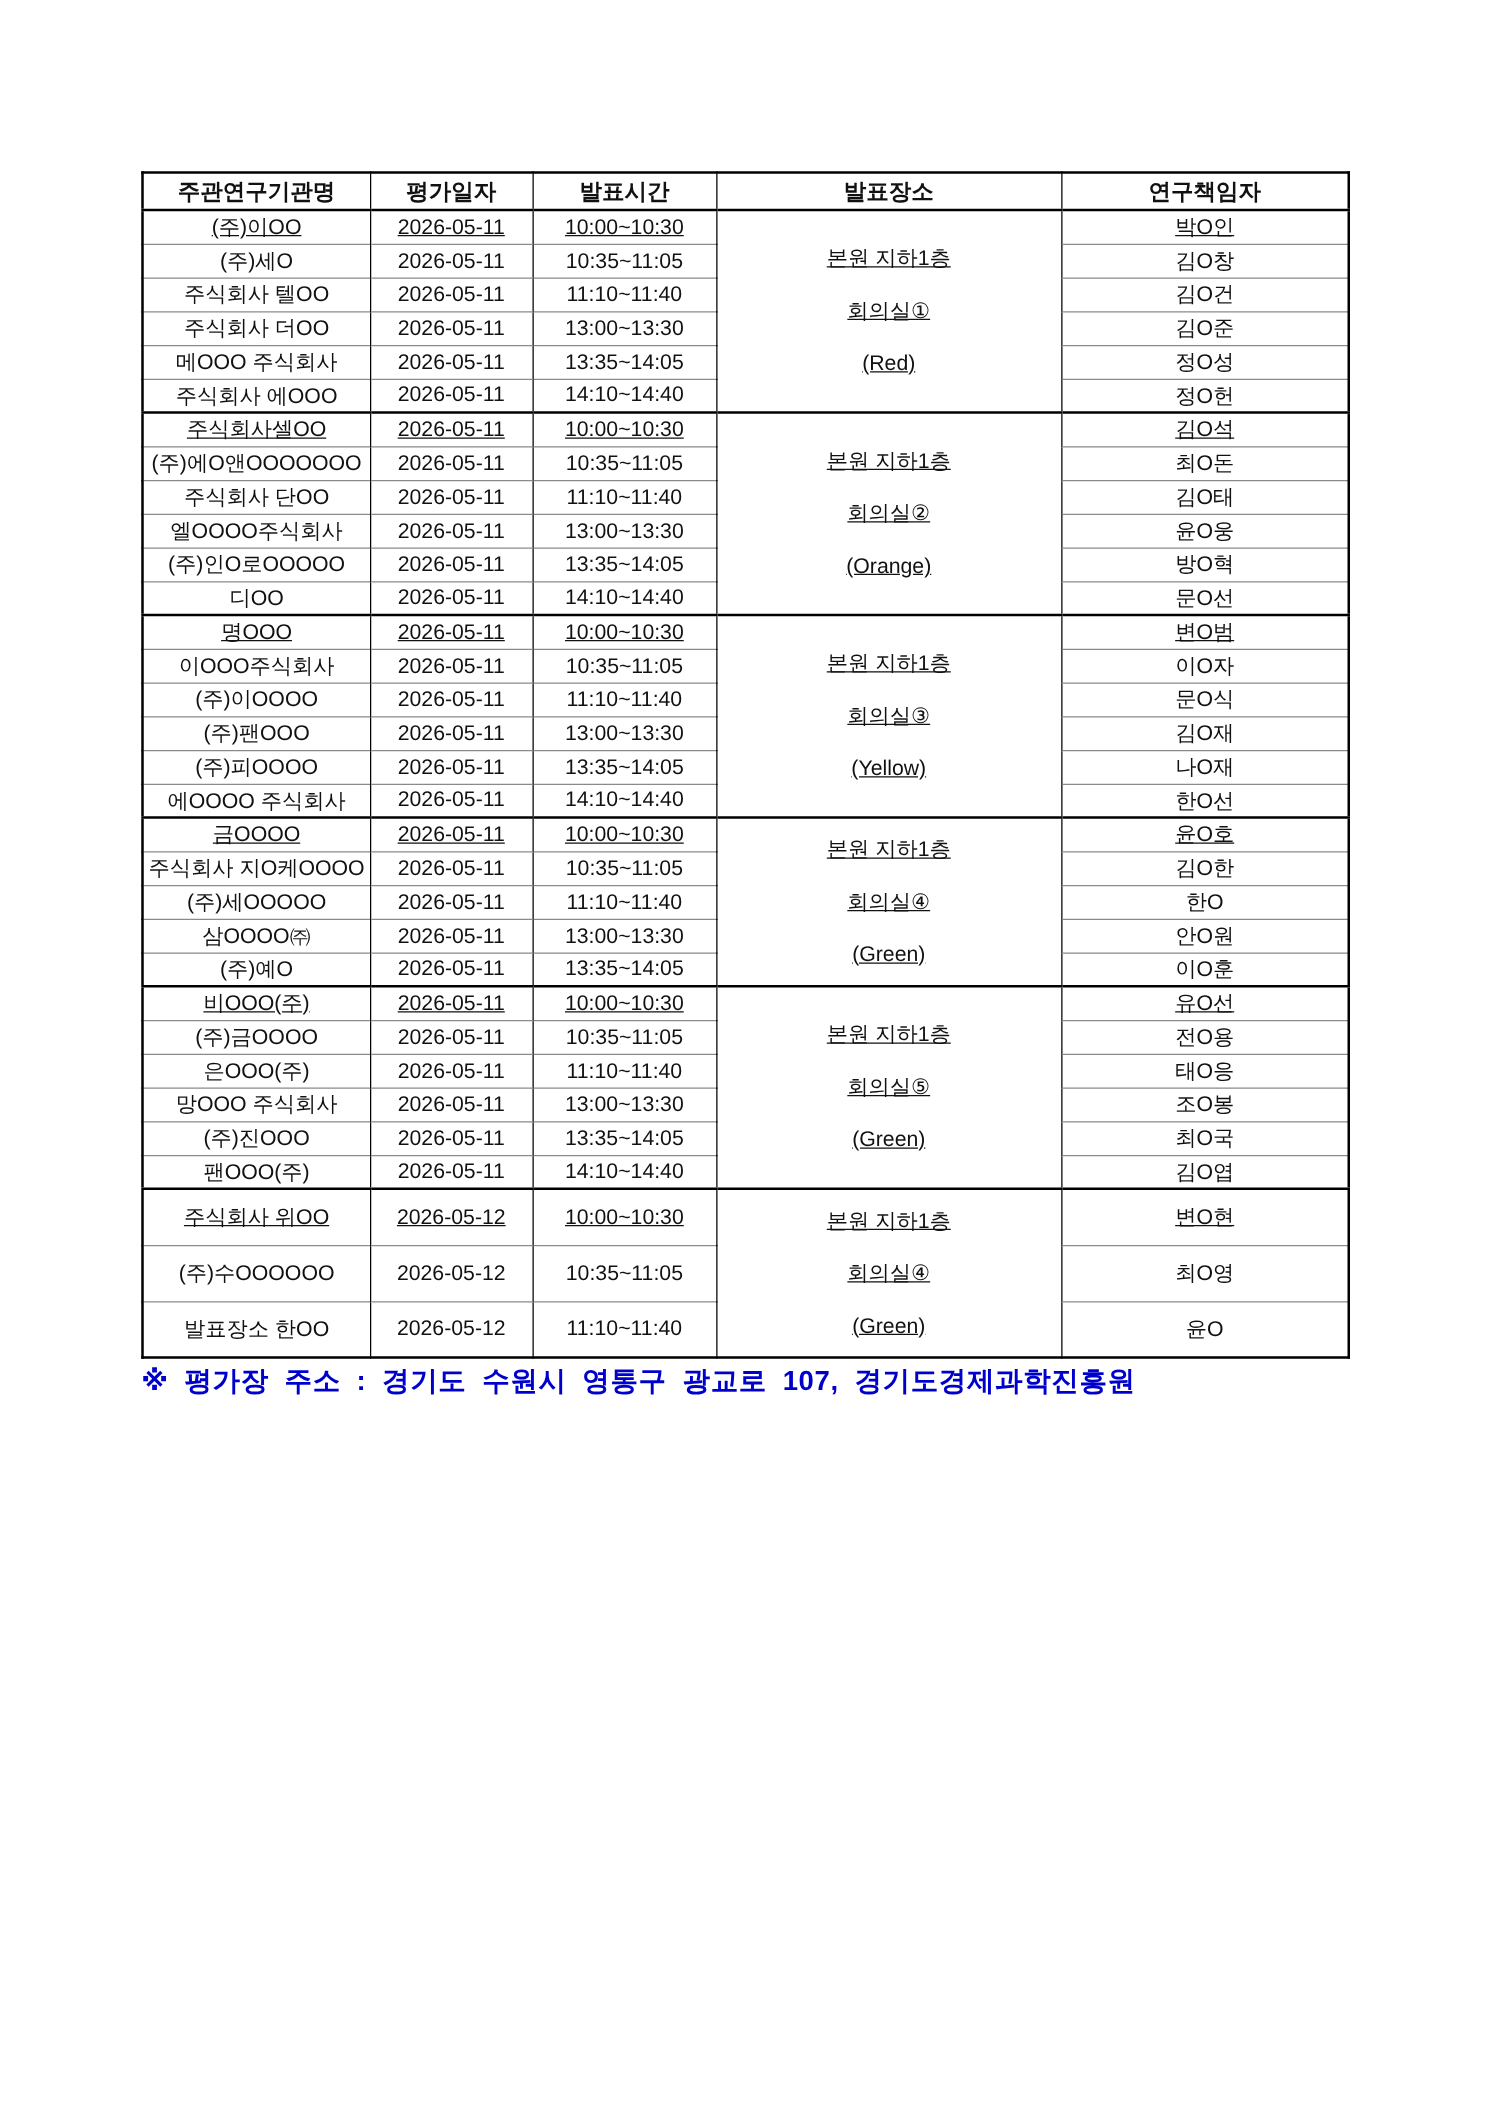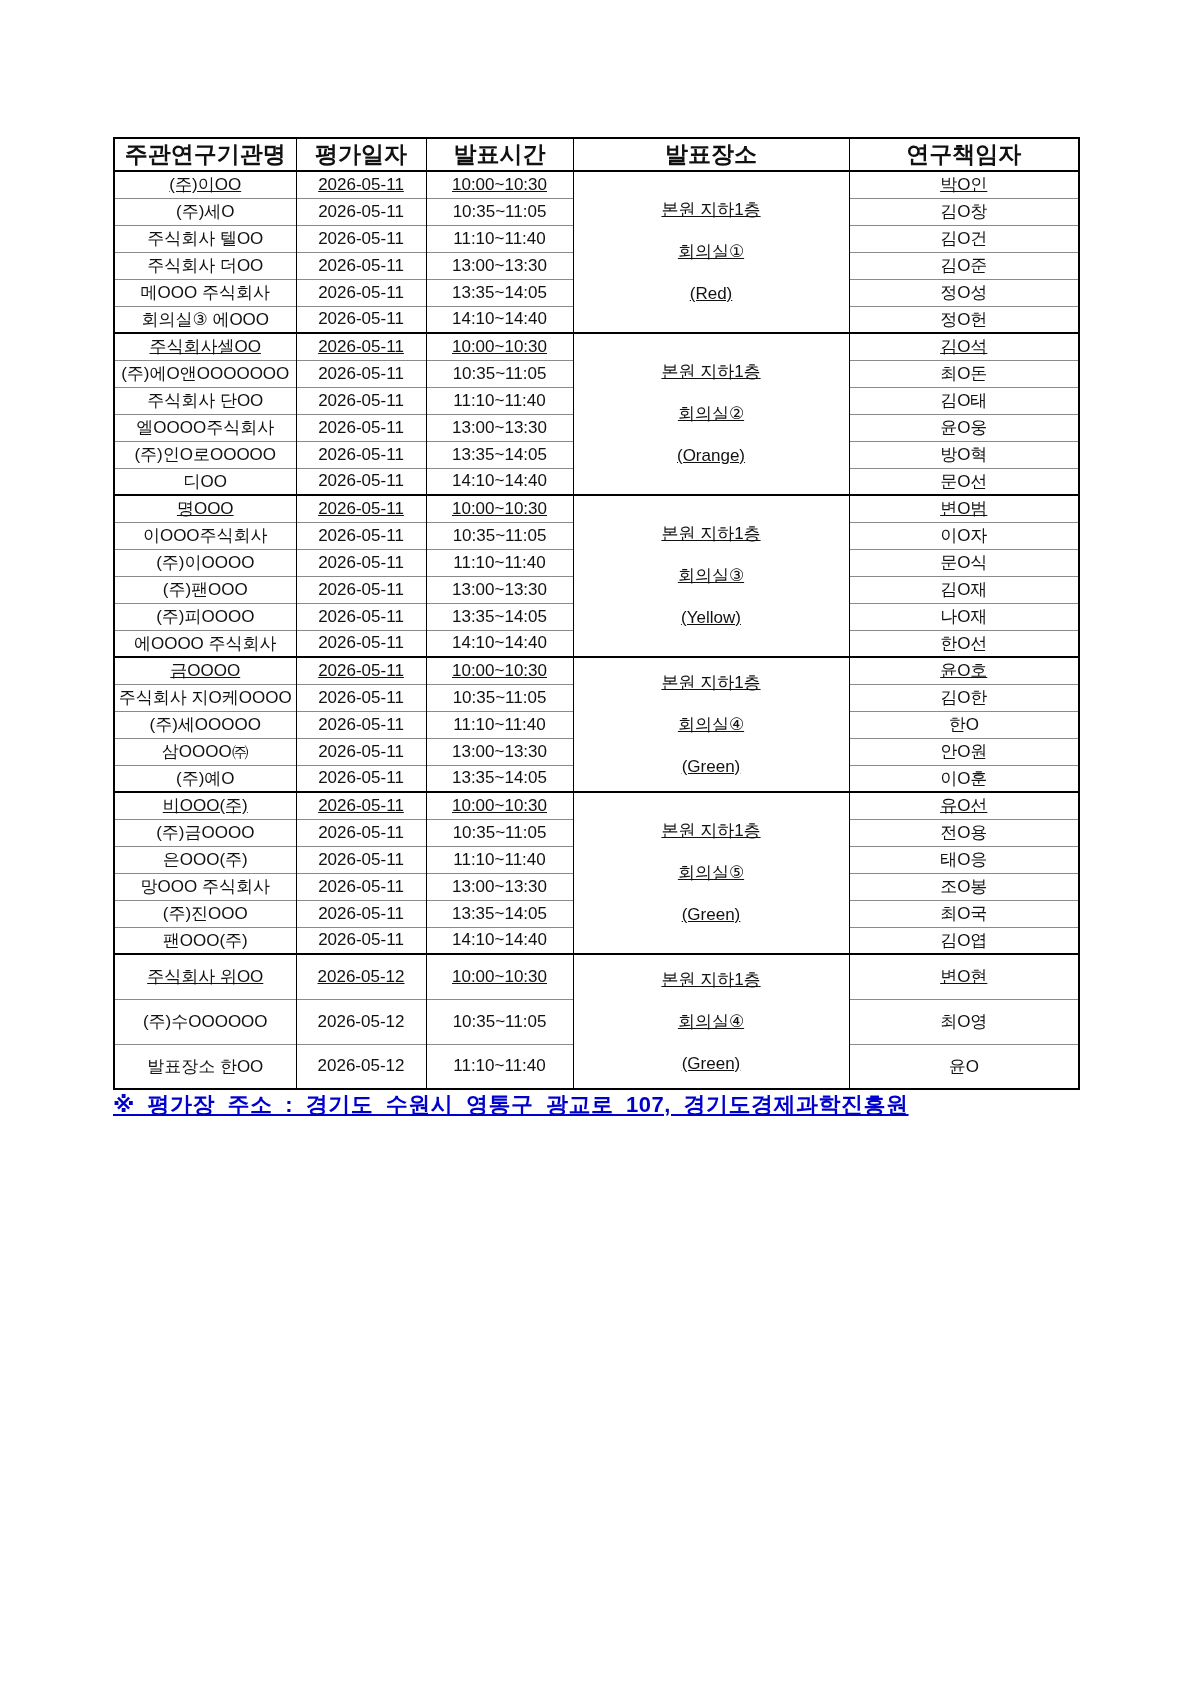--- a/index.html
+++ b/index.html
@@ -10,37 +10,37 @@
   .page{position:absolute;left:0;top:0;width:1190px;height:1682px;background:#fff;}
   table.sched{
     position:absolute;left:113px;top:137px;width:965px;
     border-collapse:collapse;table-layout:fixed;
     border:2px solid #000;
     font-size:17px;
   }
   table.sched th{
     height:28px;font-weight:bold;text-align:center;vertical-align:middle;
     border-left:1px solid #000;border-bottom:2px solid #000;background:#fff;
-    padding:0 2px;font-size:23px;
+    padding:0 2px;font-size:18px;
   }
   table.sched td{
     text-align:center;vertical-align:middle;
     border-left:1px solid #000;border-top:1px solid #8a8a8a;
     padding:0 2px;white-space:nowrap;overflow:hidden;
   }
   table.sched tr{height:27px;}
   table.sched tr.tall{height:45px;margin-left:28px;}
   table.sched tr.group-start td{border-top:2px solid #000;text-decoration:underline;}
   td.c-loc{vertical-align:middle;}
   td.c-loc .loc-line{padding:10px 0;line-height:22px;}
   .note{
     position:absolute;left:113px;font-size:22px;font-weight:bold;
     letter-spacing:0.5px;word-spacing:6px;white-space:nowrap;
   }
-  .note-address{top:1090px;color:#0000cc;text-decoration:underline;}
+  .note-address{top:1090px;color:#0000cc;}
   .note-fixed{top:1136px;color:#e8000d;}
 </style>
 </head>
 <body>
 
 <div class="page">
 
   <table class="sched">
     <colgroup>
       <col style="width:182px">
@@ -88,21 +88,21 @@
           <td class="c-time">13:00~13:30</td>
           <td class="c-res">김O준</td>
         </tr>
         <tr>
           <td class="c-org">메OOO 주식회사</td>
           <td class="c-date">2026-05-11</td>
           <td class="c-time">13:35~14:05</td>
           <td class="c-res">정O성</td>
         </tr>
         <tr>
-          <td class="c-org">회의실③ 에OOO</td>
+          <td class="c-org">주식회사 에OOO</td>
           <td class="c-date">2026-05-11</td>
           <td class="c-time">14:10~14:40</td>
           <td class="c-res">정O헌</td>
         </tr>
         <tr class="group-start">
           <td class="c-org">주식회사셀OO</td>
           <td class="c-date">2026-05-11</td>
           <td class="c-time">10:00~10:30</td>
           <td class="c-loc" rowspan="6">
             <div class="loc-line">본원 지하1층</div>

